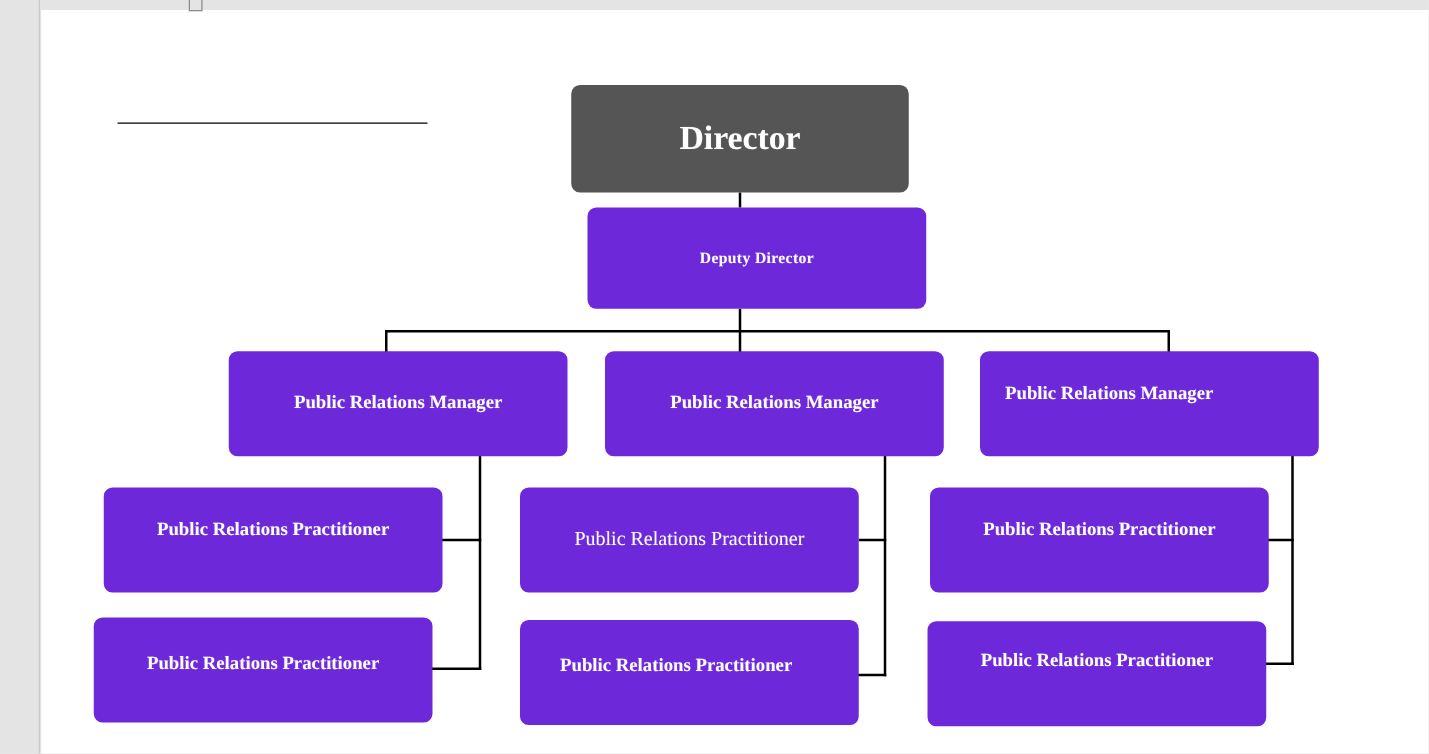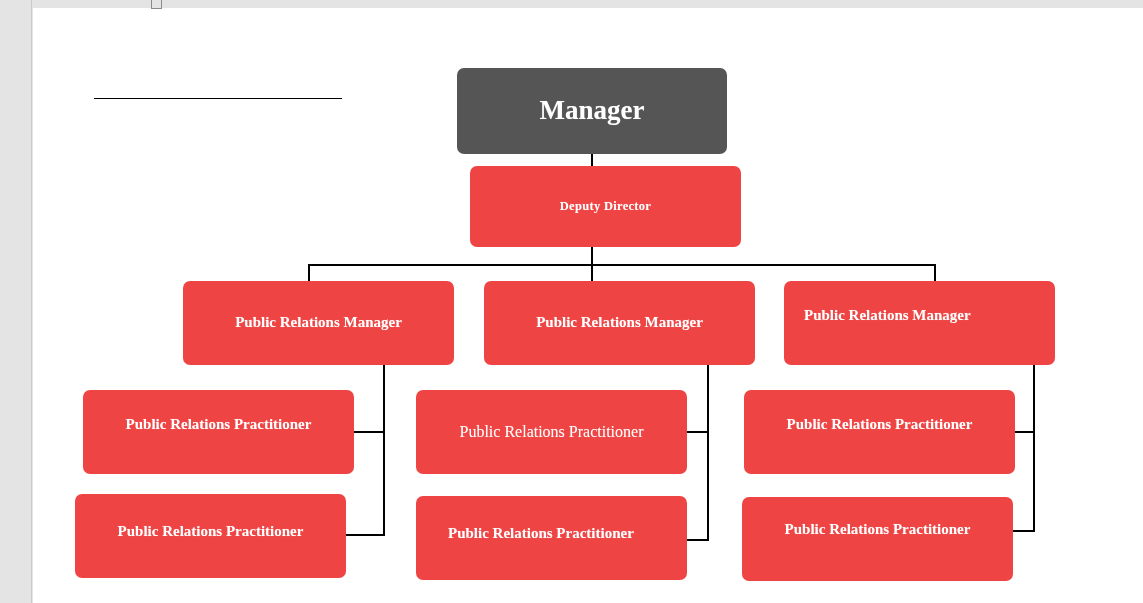--- a/index.html
+++ b/index.html
@@ -50,21 +50,21 @@
     display: flex;
     align-items: center;
     color: #ffffff;
     line-height: 1.15;
     z-index: 3;
     text-shadow: 0 0 1px rgba(255,255,255,0.25);
   }
   .node .label { width: 100%; }
 
   .node.dark { background: #555555; }
-  .node.gray { background: #ef4444; }
+  .node.gray { background: #6d28d9; }
 
   .t-center  { text-align: center; }
   .t-bold    { font-weight: bold; }
   .t-normal  { font-weight: normal; }
 
   
   .conn {
     position: absolute;
     background: #000000;
     z-index: 2;
@@ -82,21 +82,21 @@
     <div class="tab-stop-marker"></div>
   </div>
 
   <div class="page-canvas"></div>
 
   <div class="header-rule"></div>
 
   <div class="chart">
 
     <div class="node dark" style="left:457px; top:68px; width:270px; height:86px; padding:0 10px;">
-      <span class="label t-center t-bold" style="font-size:27px;">Manager</span>
+      <span class="label t-center t-bold" style="font-size:27px;">Director</span>
     </div>
 
     <div class="conn v" style="left:591px; top:154px; height:12px;"></div>
 
     <div class="node gray" style="left:470px; top:166px; width:271px; height:81px; padding:0 10px;">
       <span class="label t-center t-bold" style="font-size:12.5px; letter-spacing:0.3px;">Deputy  Director</span>
     </div>
 
     <div class="conn v" style="left:591px; top:247px; height:36px;"></div>
 

